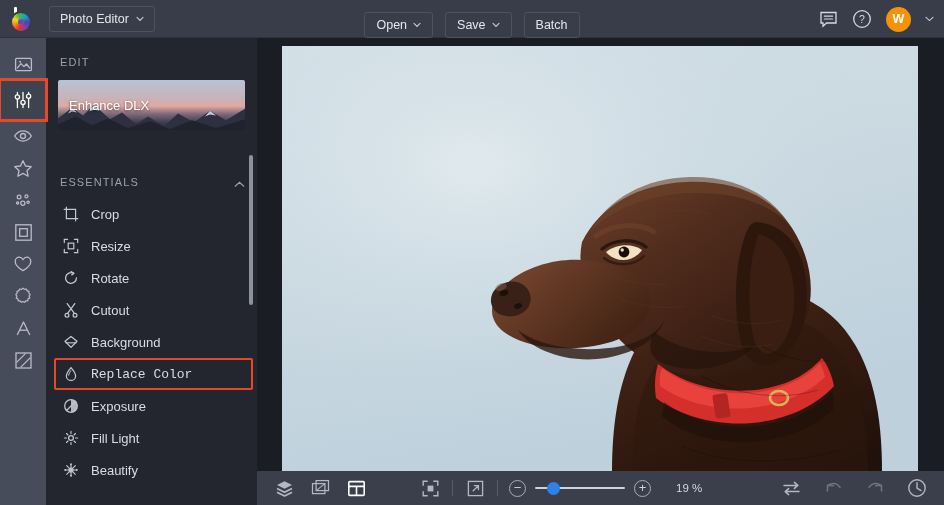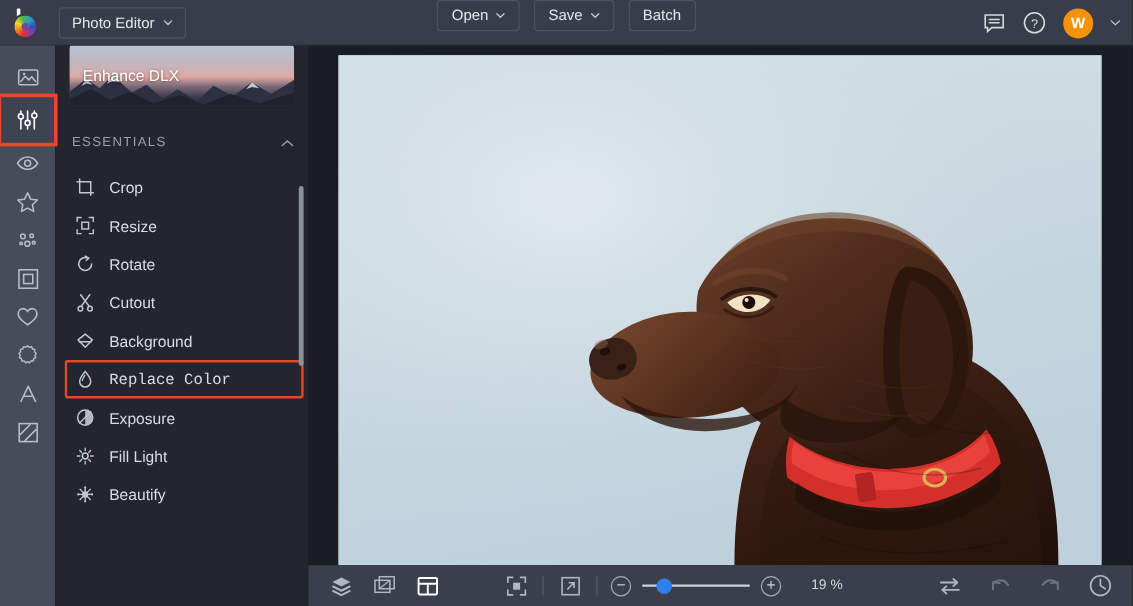--- a/index.html
+++ b/index.html
@@ -46,21 +46,21 @@
   .app-select {
     margin-left: 14px; height: 26px; padding: 0 10px;
     display: flex; align-items: center; gap: 7px;
     border: 1px solid #4d5261; border-radius: 3px;
     color: #e4e6ec; font-size: 12.5px; cursor: pointer;
     background: transparent;
   }
 
   .topbar-center {
     position: absolute; left: 0; right: 0; top: 0; height: 38px;
-    display: flex; align-items: flex-start; justify-content: center; gap: 12px;
+    display: flex; align-items: flex-end; justify-content: center; gap: 12px;
     pointer-events: none;
   }
   .tb-btn {
     pointer-events: auto;
     height: 26px; padding: 0 11px;
     display: flex; align-items: center; gap: 6px;
     border: 1px solid #4d5261; border-radius: 3px;
     color: #e4e6ec; font-size: 12.5px; cursor: pointer;
     background: transparent; white-space: nowrap;
   }
@@ -117,22 +117,22 @@
       linear-gradient(to bottom, #b7c3d6 0%, #c9b2b8 38%, #e0a9a2 52%, #7d6a78 68%, #3b3b4d 86%, #2d2f3d 100%);
   }
   .preset-card .mtn {
     position: absolute; left: 0; bottom: 0; width: 100%; height: 62%;
   }
   .preset-card .lbl {
     position: absolute; left: 11px; top: 50%; transform: translateY(-50%);
     color: #fff; font-size: 13px; text-shadow: 0 1px 3px rgba(0,0,0,.55);
   }
   .section-head {
-    margin-top: 20px; padding: 0 12px 0 14px; height: 22px;
-    display: flex; align-items: center; justify-content: space-between;
+    margin-top: 36px; padding: 0 12px 0 14px; height: 22px;
+    display: flex; align-items: flex-end; justify-content: space-between;
     color: #9ba0ad; font-size: 11px; letter-spacing: 1.1px; cursor: pointer;
   }
   .tool-list { margin-top: 10px; }
   .tool-item {
     height: 32px; display: flex; align-items: center; gap: 12px;
     padding-left: 16px; color: #d9dce3; font-size: 13px; cursor: pointer;
     position: relative;
   }
   .tool-ic {
     width: 17px; height: 17px; flex: 0 0 17px;
@@ -333,20 +333,21 @@
     <div class="rail-item">
       <svg width="19" height="19" viewBox="0 0 19 19">
         <rect x="2" y="2" width="15" height="15" fill="none" stroke="currentColor" stroke-width="1.3"></rect>
         <path d="M2.6 11.4 L11.4 2.6 M6.6 16.4 L16.4 6.6" stroke="currentColor" stroke-width="1.3"></path>
       </svg>
     </div>
   </div>
 
   <div class="panel">
 
+    <div class="panel-title">EDIT</div>
 
     <div class="preset-wrap">
       <div class="preset-card">
         <svg class="mtn" viewBox="0 0 187 32" preserveAspectRatio="none">
           <path d="M0 32 L0 20 L14 9 L25 17 L36 6 L52 21 L64 14 L78 26 L90 18 L106 28 L120 15 L136 24 L152 12 L168 22 L187 10 L187 32 Z" fill="#2d3040"></path>
           <path d="M0 32 L0 26 L18 18 L34 27 L50 20 L70 30 L92 23 L112 31 L134 22 L158 30 L187 21 L187 32 Z" fill="#20222e"></path>
           <path d="M14 9 L19 14 L14 13 L10 15 Z M36 6 L42 12 L36 11 L31 13 Z M152 12 L158 17 L152 16 L147 18 Z" fill="#dfe4ee" opacity="0.85"></path>
         </svg>
         <div class="lbl">Enhance DLX</div>
       </div>

